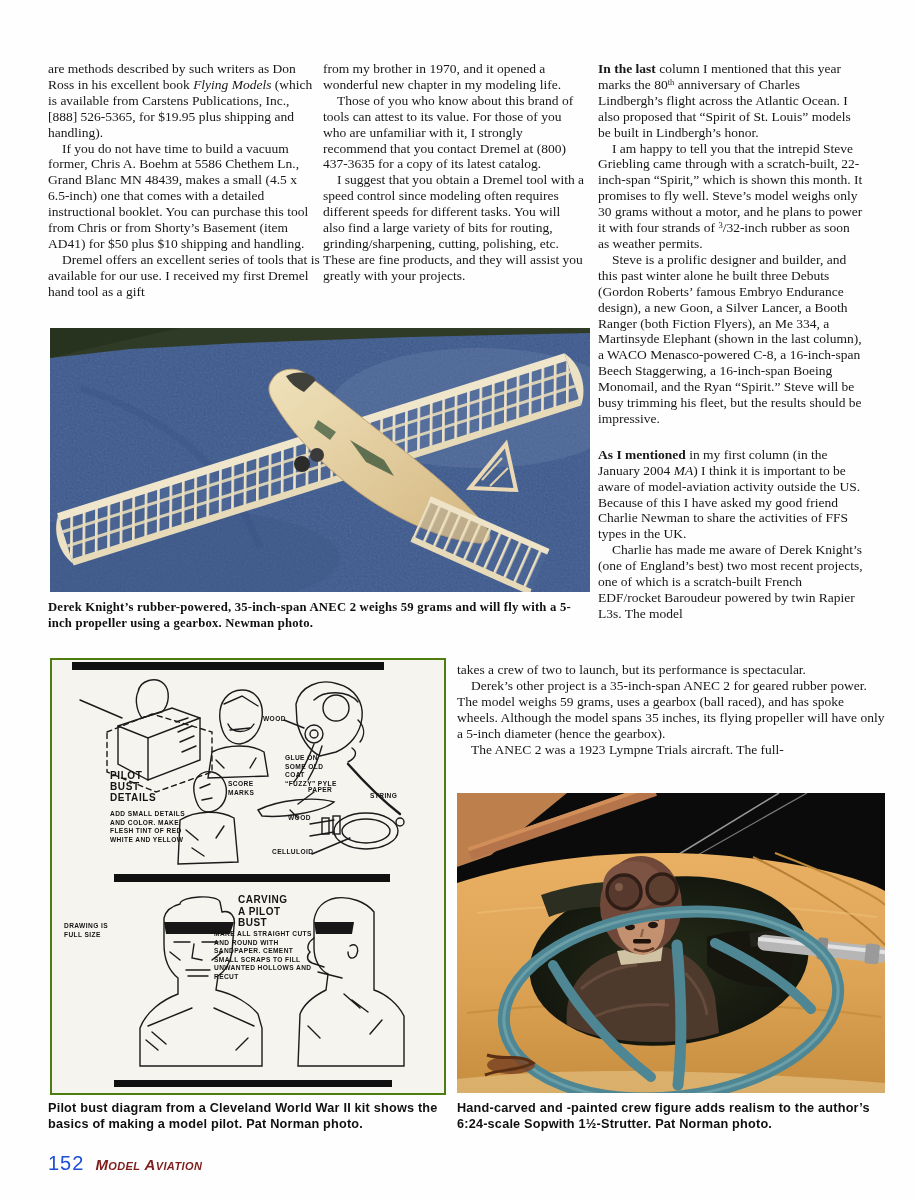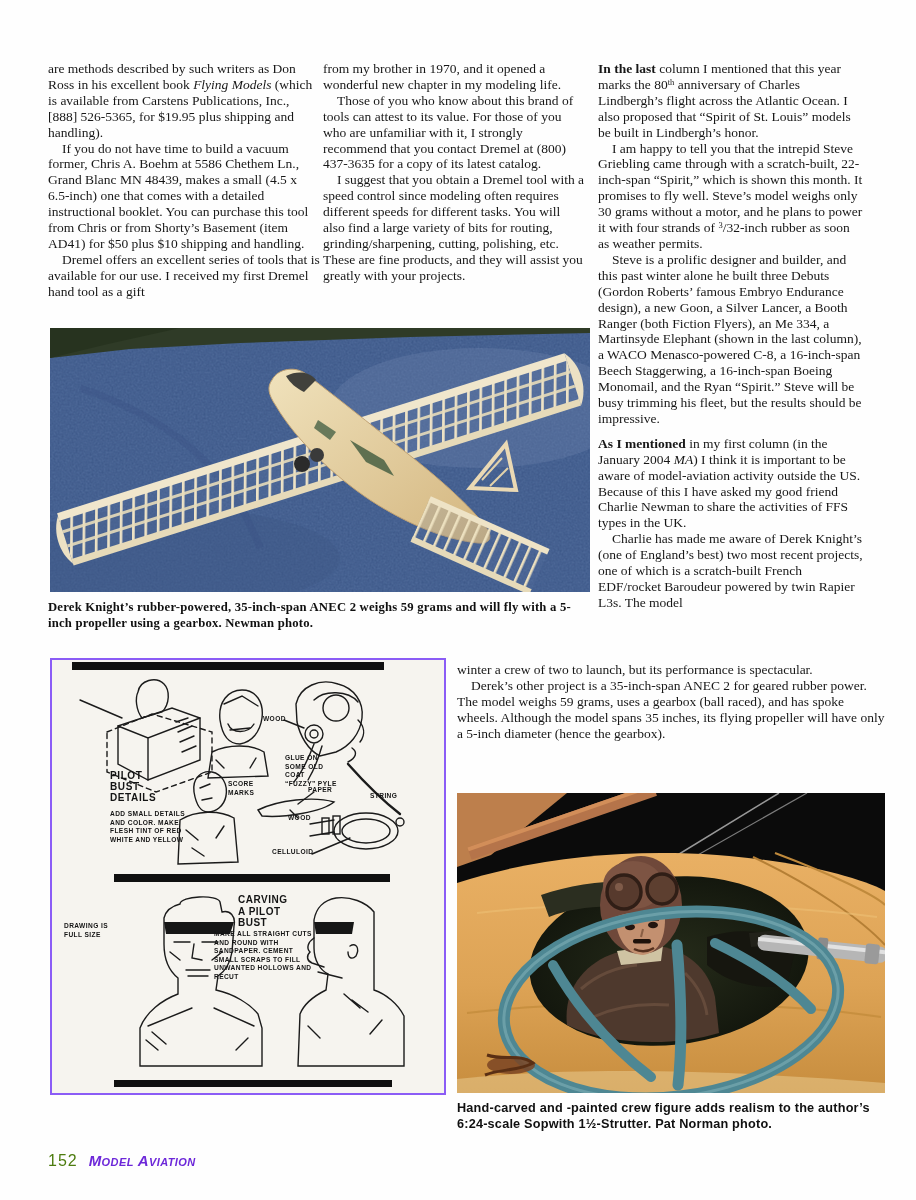--- a/index.html
+++ b/index.html
@@ -1,38 +1,38 @@
 <!DOCTYPE html>
 <html><head>
 <meta charset="utf-8">
 <style>
   html,body{margin:0;padding:0;background:#ffffff;}
   .page{position:relative;width:916px;height:1200px;background:#fefefe;
         font-family:"Liberation Serif",serif;color:#171717;overflow:hidden;}
   .col{position:absolute;font-size:13.5px;line-height:15.9px;text-align:left;}
   .col p{margin:0;}
   p.ind{text-indent:14px;}
-  p.sp{margin-top:9px;}
+  p.sp{margin-top:20px;}
   .b{font-weight:bold;}
   .i{font-style:italic;}
   sup{font-size:8.5px;line-height:0;vertical-align:4px;}
   figure{margin:0;position:absolute;overflow:hidden;background:#ddd;}
   .caption{position:absolute;font-family:"Liberation Sans",sans-serif;font-weight:bold;
            font-size:12.7px;line-height:15.6px;color:#101010;letter-spacing:0.2px;}
-  .diagram{position:absolute;background:#f6f4ef;border:2px solid #8b5cf6;box-sizing:border-box;}
+  .diagram{position:absolute;background:#f6f4ef;border:2px solid #4d7c0f;box-sizing:border-box;}
   .diagram svg{position:absolute;left:0;top:0;}
   .dlabel{position:absolute;font-family:"Liberation Sans",sans-serif;font-weight:bold;
           color:#141414;font-size:6.6px;line-height:1.3;letter-spacing:0.4px;}
   .dlabel.big{font-size:10px;line-height:1.12;letter-spacing:0.6px;}
   .dlabel.med{font-size:10px;line-height:1.15;letter-spacing:0.5px;}
   .footer{position:absolute;left:48px;top:1152px;font-family:"Liberation Sans",sans-serif;
           display:flex;align-items:baseline;gap:11px;}
-  .page-num{font-size:16px;letter-spacing:1px;color:#4d7c0f;}
+  .page-num{font-size:20px;letter-spacing:1px;color:#1d4ed8;}
   .mag-title{font-size:15px;font-weight:bold;font-style:italic;font-variant:small-caps;
-             letter-spacing:0.4px;color:#6d28d9;}
+             letter-spacing:0.4px;color:#7f1d1d;}
 </style>
 </head>
 <body>
 
 <div class="page">
 
   <div class="col" id="c1" style="left:48px;top:61px;width:272px;">
       <p><span>are methods described by such writers as Don Ross in his excellent book </span><span class="i">Flying Models</span><span> (which is available from Carstens Publications, Inc., [888] 526-5365, for $19.95 plus shipping and handling).</span></p>
       <p class="ind"><span>If you do not have time to build a vacuum former, Chris A. Boehm at 5586 Chethem Ln., Grand Blanc MN 48439, makes a small (4.5 x 6.5-inch) one that comes with a detailed instructional booklet. You can purchase this tool from Chris or from Shorty’s Basement (item AD41) for $50 plus $10 shipping and handling.</span></p>
       <p class="ind"><span>Dremel offers an excellent series of tools that is available for our use. I received my first Dremel hand tool as a gift</span></p>
@@ -43,22 +43,23 @@
       <p class="ind"><span>I suggest that you obtain a Dremel tool with a speed control since modeling often requires different speeds for different tasks. You will also find a large variety of bits for routing, grinding/sharpening, cutting, polishing, etc. These are fine products, and they will assist you greatly with your projects.</span></p>
     </div>
   <div class="col" id="c3" style="left:598px;top:61px;width:266px;">
       <p><span class="b">In the last</span><span> column I mentioned that this year marks the 80</span><sup>th</sup><span> anniversary of Charles Lindbergh’s flight across the Atlantic Ocean. I also proposed that “Spirit of St. Louis” models be built in Lindbergh’s honor.</span></p>
       <p class="ind"><span>I am happy to tell you that the intrepid Steve Griebling came through with a scratch-built, 22-inch-span “Spirit,” which is shown this month. It promises to fly well. Steve’s model weighs only 30 grams without a motor, and he plans to power it with four strands of </span><sup>3</sup><span>/32-inch rubber as soon as weather permits.</span></p>
       <p class="ind"><span>Steve is a prolific designer and builder, and this past winter alone he built three Debuts (Gordon Roberts’ famous Embryo Endurance design), a new Goon, a Silver Lancer, a Booth Ranger (both Fiction Flyers), an Me 334, a Martinsyde Elephant (shown in the last column), a WACO Menasco-powered C-8, a 16-inch-span Beech Staggerwing, a 16-inch-span Boeing Monomail, and the Ryan “Spirit.” Steve will be busy trimming his fleet, but the results should be impressive.</span></p>
       <p class="sp"><span class="b">As I mentioned</span><span> in my first column (in the January 2004 </span><span class="i">MA</span><span>) I think it is important to be aware of model-aviation activity outside the US. Because of this I have asked my good friend Charlie Newman to share the activities of FFS types in the UK.</span></p>
       <p class="ind"><span>Charlie has made me aware of Derek Knight’s (one of England’s best) two most recent projects, one of which is a scratch-built French EDF/rocket Baroudeur powered by twin Rapier L3s. The model</span></p>
     </div>
   <div class="col" id="wide" style="left:457px;top:662px;width:430px;">
-      <p><span>winter a crew of two to launch, but its performance is spectacular.</span></p>
+      <p><span>takes a crew of two to launch, but its performance is spectacular.</span></p>
       <p class="ind"><span>Derek’s other project is a 35-inch-span ANEC 2 for geared rubber power. The model weighs 59 grams, uses a gearbox (ball raced), and has spoke wheels. Although the model spans 35 inches, its flying propeller will have only a 5-inch diameter (hence the gearbox).</span></p>
+      <p class="ind"><span>The ANEC 2 was a 1923 Lympne Trials aircraft. The full-</span></p>
     </div>
 
   <figure style="left:50px;top:328px;width:540px;height:264px;">
     <svg width="540" height="264" viewBox="0 0 540 264">
       <defs>
         <filter id="tw">
             <feTurbulence type="fractalNoise" baseFrequency="0.5" numOctaves="3" seed="7"></feTurbulence>
           <feColorMatrix type="matrix" values="0 0 0 0 0  0 0 0 0 0  0 0 0 0 0  0.9 0.5 0 0 0" result="a"></feColorMatrix>
           <feFlood flood-color="#2c4577"></feFlood>
             <feComposite in2="a" operator="in"></feComposite>
@@ -184,20 +185,21 @@
     <div class="dlabel" style="left:233px;top:94px;width:52px;">GLUE ON SOME OLD COAT “FUZZY” PYLE</div>
     <div class="dlabel" style="left:176px;top:120px;width:40px;">SCORE MARKS</div>
     <div class="dlabel" style="left:256px;top:126px;">PAPER</div>
     <div class="dlabel" style="left:318px;top:132px;">STRING</div>
     <div class="dlabel" style="left:236px;top:154px;">WOOD</div>
     <div class="dlabel" style="left:220px;top:188px;">CELLULOID</div>
     <div class="dlabel" style="left:12px;top:262px;width:50px;">DRAWING IS FULL SIZE</div>
     <div class="dlabel med" style="left:186px;top:234px;width:56px;">CARVING A PILOT BUST</div>
     <div class="dlabel" style="left:162px;top:270px;width:102px;">MAKE ALL STRAIGHT CUTS AND ROUND WITH SANDPAPER. CEMENT SMALL SCRAPS TO FILL UNWANTED HOLLOWS AND RECUT</div>
   </div>
+  <div class="caption" style="left:48px;top:1101px;width:400px;">Pilot bust diagram from a Cleveland World War II kit shows the basics of making a model pilot. Pat Norman photo.</div>
 
   <figure style="left:457px;top:793px;width:428px;height:300px;">
     <svg width="428" height="300" viewBox="0 0 428 300">
       <defs>
         <linearGradient id="fz" x1="0" y1="0" x2="0" y2="1">
           <stop offset="0" stop-color="#e9b064"></stop>
             <stop offset="0.55" stop-color="#dda355"></stop>
             <stop offset="1" stop-color="#c78d3e"></stop>
           </linearGradient>
         <radialGradient id="pit" cx="0.5" cy="0.5" r="0.65">

